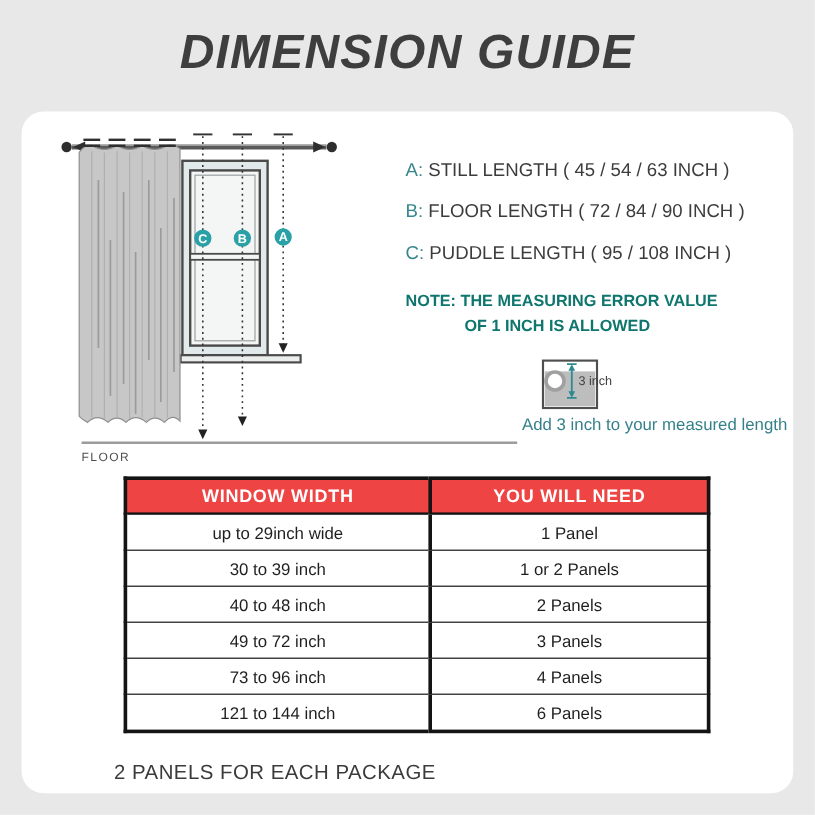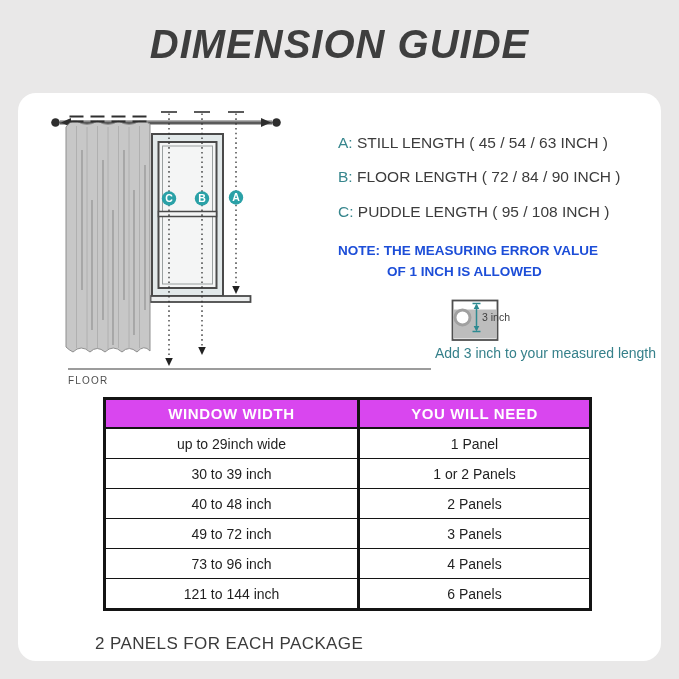--- a/index.html
+++ b/index.html
@@ -27,37 +27,37 @@
 
   .illustration { position:absolute; left:17px; top:7px; }
 
   
   .legend-line { position:absolute; left:320px; font-size:15.5px; color:#3c3c3c; white-space:nowrap;text-align:right; }
   .legend-line .prefix { color:#37868d; }
   .legend-a { top:41px; } .legend-b { top:75px; } .legend-c { top:110px; }
 
   
   .note { position:absolute; left:320px; top:147px; font-size:13.5px; font-weight:600;
-          color:#1d4ed8; line-height:21px; white-space:nowrap; }
+          color:#0f766e; line-height:21px; white-space:nowrap; }
   .note .note-line2 { margin-left:49px; }
 
   
   .grommet-icon { position:absolute; left:431px; top:204px; }
   .grommet-desc { position:absolute; left:505px; top:204px; width:118px;
                   font-size:13px; line-height:15.5px; color:#303030; }
   .grommet-tip { position:absolute; left:417px; top:252px; font-size:14px;
                  font-weight:400; color:#35808a; white-space:nowrap; }
 
   
   .guide-table { position:absolute; left:85px; top:304px; width:489px;
                  border-collapse:collapse; table-layout:fixed;
                  border:3px solid #141414; }
   .guide-table col.c1 { width:254px; }
   .guide-table th {
-    background:#d946ef; color:#ffffff;
+    background:#ef4444; color:#ffffff;
     font-size:15px; font-weight:bold; letter-spacing:0.6px;
     height:25px; border:1px solid #141414; border-bottom:2px solid #141414;
     text-align:center;
   }
   .guide-table td {
     font-size:14px; color:#1f1f1f; text-align:center;
     height:27px; border:1px solid #141414;
   }
   .guide-table th + th, .guide-table td + td { border-left:3px solid #141414; }
 

